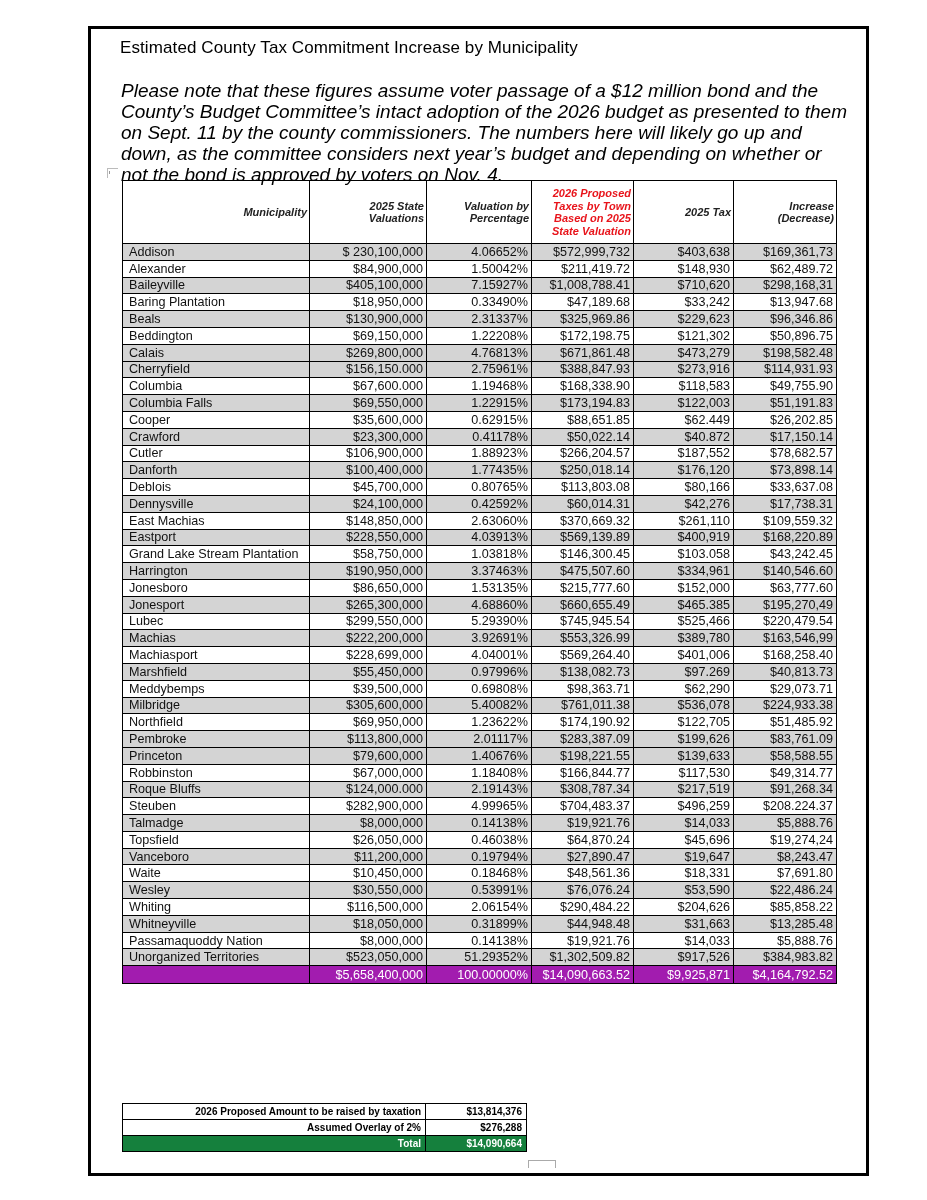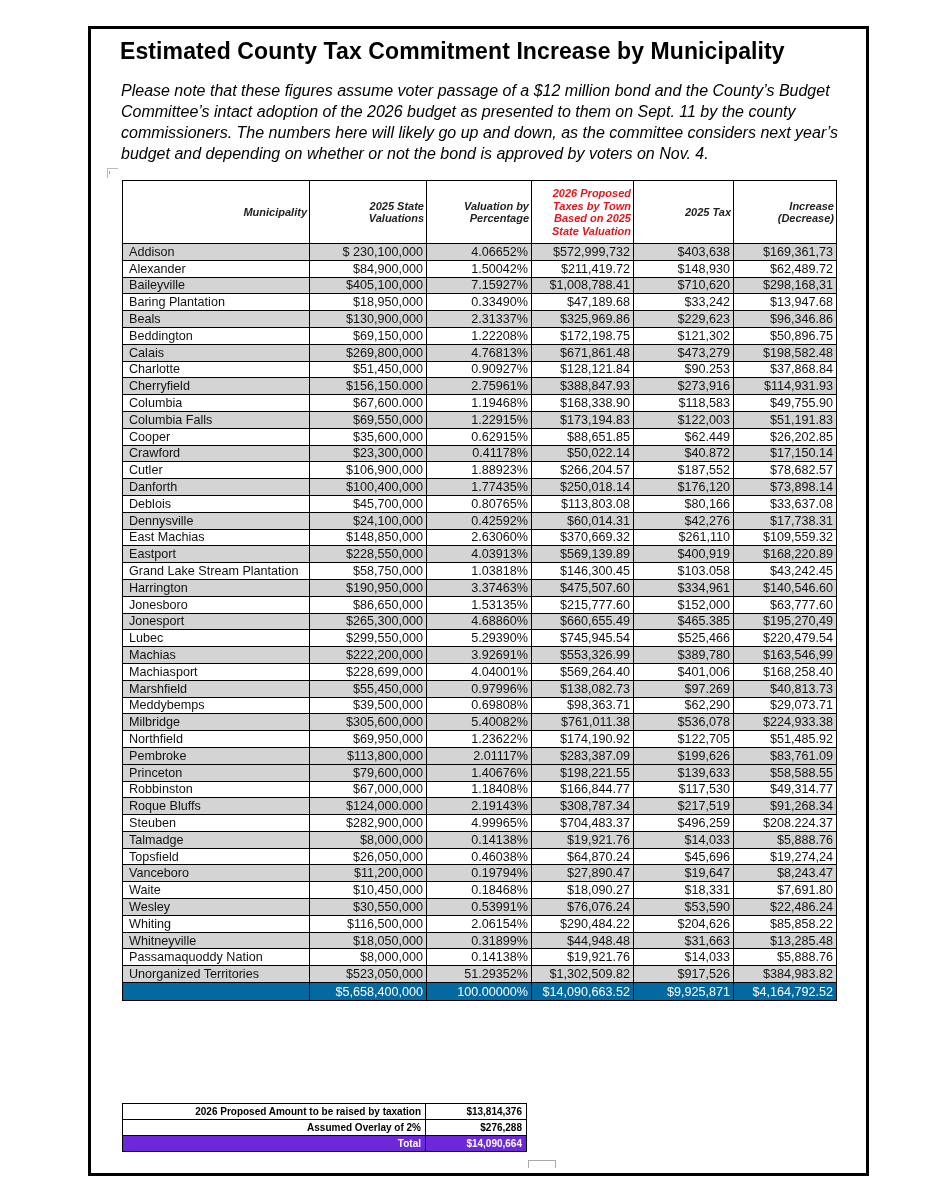--- a/index.html
+++ b/index.html
@@ -1,34 +1,34 @@
 <!DOCTYPE html>
 <html><head>
 <meta charset="utf-8">
 <style>
   html, body { margin: 0; padding: 0; background: #ffffff; }
   body { width: 927px; height: 1200px; position: relative; overflow: hidden; font-family: "Liberation Sans", sans-serif; color: #000; }
   .frame { position: absolute; left: 88px; top: 26px; width: 781px; height: 1150px; border: 3px solid #000; box-sizing: border-box; }
-  .title { position: absolute; left: 120px; top: 38px; font-size: 23px; font-weight: bold; letter-spacing: 0.1px; white-space: nowrap; }
-  .note { position: absolute; left: 121px; top: 80px; width: 730px; font-size: 16px; font-style: italic; line-height: 21px; }
+  .title { position: absolute; left: 120px; top: 38px; font-size: 17px; font-weight: normal; letter-spacing: 0.1px; white-space: nowrap; }
+  .note { position: absolute; left: 121px; top: 80px; width: 730px; font-size: 19px; font-style: italic; line-height: 21px; }
   .anchor-mark { position: absolute; left: 107px; top: 168px; width: 11px; height: 10px; border: 1px solid #bbb; border-right: none; border-bottom: none; box-sizing: border-box; }
   .anchor-mark::after { content: ""; position: absolute; left: 1px; top: 2px; width: 3px; height: 3px; border-left: 1px solid #999; }
   .corner-mark { position: absolute; left: 528px; top: 1160px; width: 28px; height: 8px; border: 1px solid #aaa; border-bottom: none; box-sizing: border-box; }
 
   table.main { position: absolute; left: 122px; top: 180px; width: 714px; border-collapse: collapse; table-layout: fixed; font-family: "Liberation Sans", sans-serif; }
   table.main th { border: 1.5px solid #000; font-style: italic; font-weight: bold; font-size: 11px; line-height: 12.5px; height: 62px; text-align: right; vertical-align: middle; color: #222; padding: 0 2px; }
   table.main th.red { color: #e8141b; }
   table.main td { border: 1.5px solid #000; height: 15.8px; font-size: 12.6px; line-height: 14px; padding: 0 4px 0 6px; white-space: nowrap; overflow: hidden; color: #111; }
   table.main td.num { text-align: right; padding: 0 3px 0 2px; }
   table.main tr.shade td { background: #d4d4d4; }
-  table.main tr.total td { background: #0369a1; color: #fff; height: 17px; border-color: #000; }
+  table.main tr.total td { background: #a21caf; color: #fff; height: 17px; border-color: #000; }
 
   table.summary { position: absolute; left: 122px; top: 1103px; border-collapse: collapse; table-layout: fixed; width: 404px; }
   table.summary td { border: 1.5px solid #000; font-size: 10px; font-weight: bold; height: 15px; line-height: 14px; padding: 0 4px; text-align: right; white-space: nowrap; }
-  table.summary tr.total td { background: #6d28d9; color: #fff; }
+  table.summary tr.total td { background: #15803d; color: #fff; }
 </style>
 </head>
 <body>
 
 <div class="frame"></div>
 <div class="title">Estimated County Tax Commitment Increase by Municipality</div>
 <div class="note">Please note that these figures assume voter passage of a $12 million bond and the County’s Budget Committee’s intact adoption of the 2026 budget as presented to them on Sept. 11 by the county commissioners. The numbers here will likely go up and down, as the committee considers next year’s budget and depending on whether or not the bond is approved by voters on Nov. 4.</div>
 <div class="anchor-mark"></div>
 
 <table class="main">
@@ -100,28 +100,20 @@
         <td class="num">$50,896.75</td>
       </tr>
       <tr class="shade">
         <td>Calais</td>
         <td class="num">$269,800,000</td>
         <td class="num">4.76813%</td>
         <td class="num">$671,861.48</td>
         <td class="num">$473,279</td>
         <td class="num">$198,582.48</td>
       </tr>
-      <tr>
-        <td>Charlotte</td>
-        <td class="num">$51,450,000</td>
-        <td class="num">0.90927%</td>
-        <td class="num">$128,121.84</td>
-        <td class="num">$90.253</td>
-        <td class="num">$37,868.84</td>
-      </tr>
       <tr class="shade">
         <td>Cherryfield</td>
         <td class="num">$156,150.000</td>
         <td class="num">2.75961%</td>
         <td class="num">$388,847.93</td>
         <td class="num">$273,916</td>
         <td class="num">$114,931.93</td>
       </tr>
       <tr>
         <td>Columbia</td>
@@ -352,21 +344,21 @@
         <td class="num">$11,200,000</td>
         <td class="num">0.19794%</td>
         <td class="num">$27,890.47</td>
         <td class="num">$19,647</td>
         <td class="num">$8,243.47</td>
       </tr>
       <tr>
         <td>Waite</td>
         <td class="num">$10,450,000</td>
         <td class="num">0.18468%</td>
-        <td class="num">$18,090.27</td>
+        <td class="num">$48,561.36</td>
         <td class="num">$18,331</td>
         <td class="num">$7,691.80</td>
       </tr>
       <tr class="shade">
         <td>Wesley</td>
         <td class="num">$30,550,000</td>
         <td class="num">0.53991%</td>
         <td class="num">$76,076.24</td>
         <td class="num">$53,590</td>
         <td class="num">$22,486.24</td>

